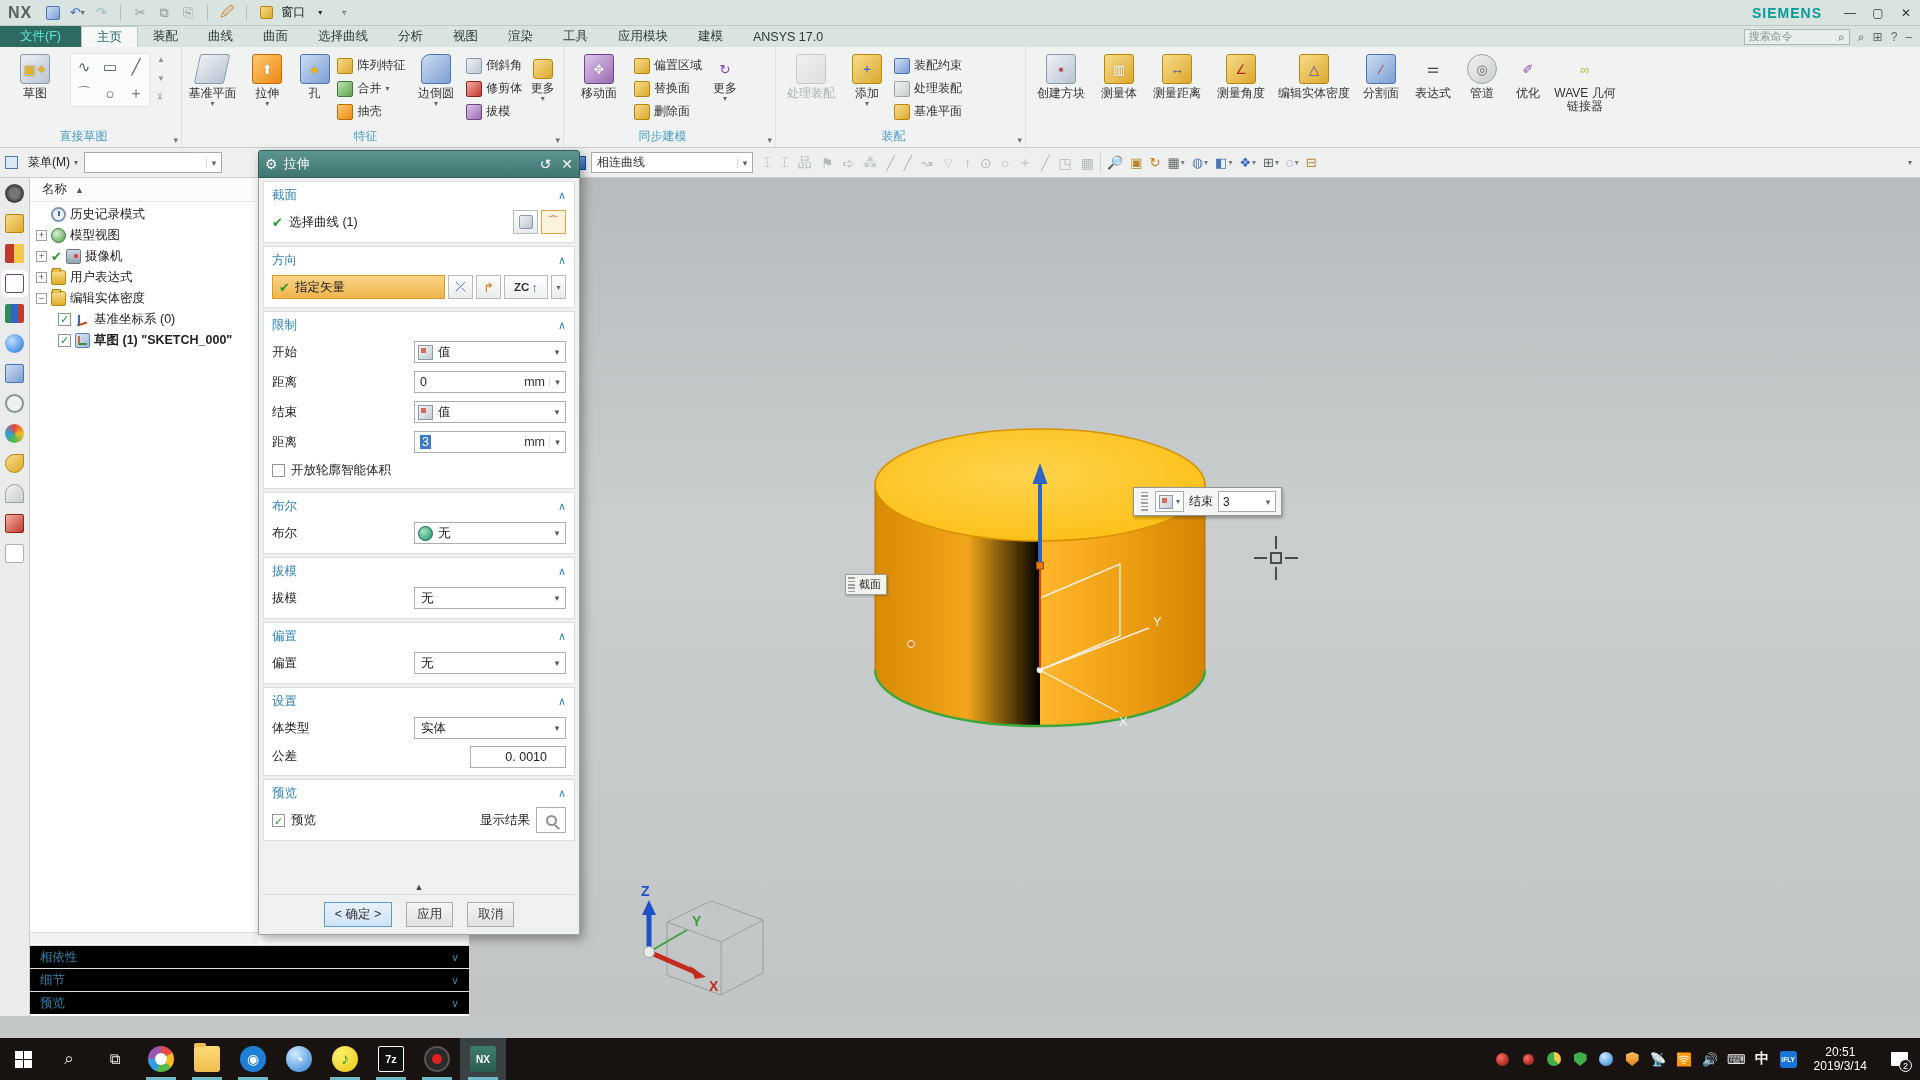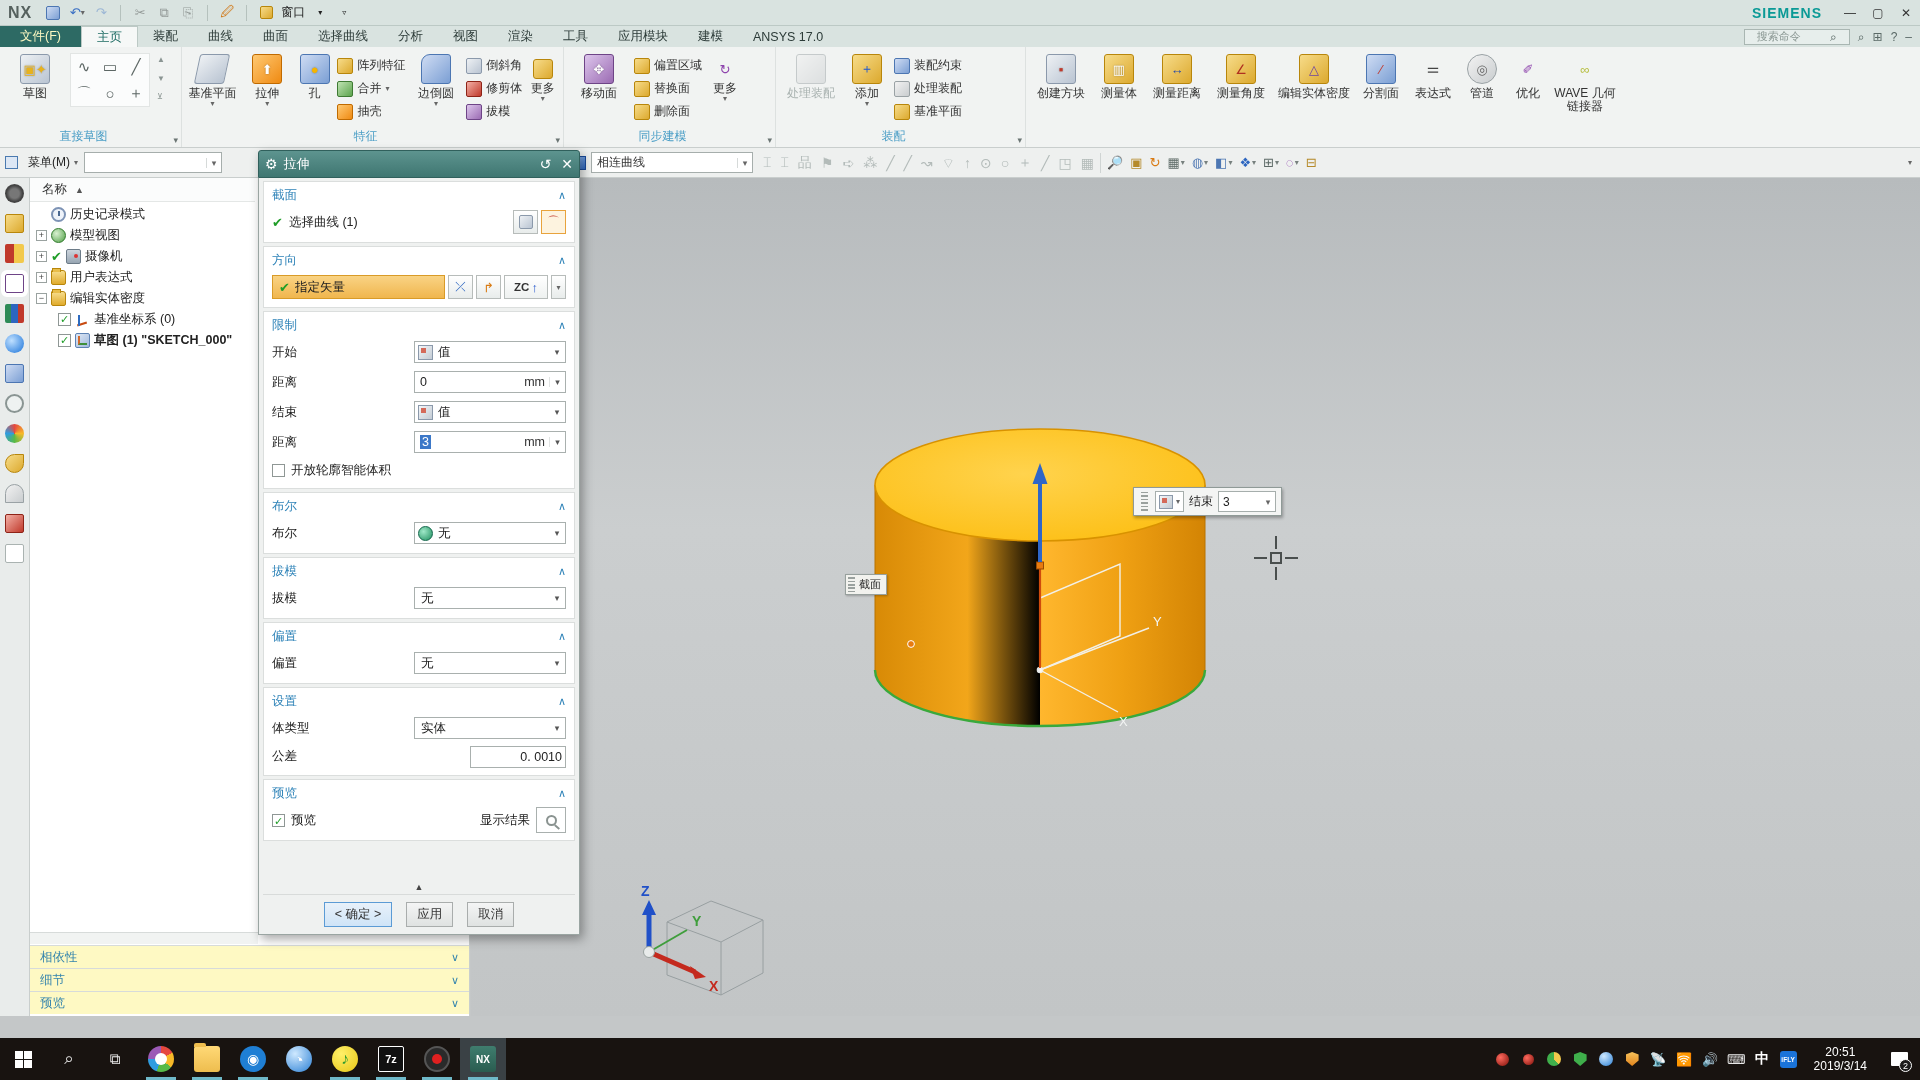--- a/index.html
+++ b/index.html
@@ -14,25 +14,25 @@
   .qat .qi { width:18px; height:18px; display:flex; align-items:center; justify-content:center; font-size:13px; border-radius:2px; }
   .qi.dis { opacity:.38; }
   .qsep { width:1px; height:16px; background:#b5c1bd; margin:0 4px; }
   .win-title { position:absolute; left:0; right:0; text-align:center; font-size:12px; color:#333; pointer-events:none; }
   .tb-right { margin-left:auto; display:flex; align-items:center; z-index:2; }
   .brand { color:#0b9a96; font-weight:bold; font-size:14px; letter-spacing:1px; margin-right:14px; }
   .wbtn { width:28px; height:22px; display:flex; align-items:center; justify-content:center; color:#333; font-size:12px; }
 
   
   .tabrow { position:absolute; left:0; top:26px; right:0; height:21px; background:#d9e3e0; display:flex; align-items:stretch; }
-  .file-tab { background:#2d6a64; color:#fef9c3; padding:3px 20px; display:flex; align-items:center; font-size:12.5px; }
+  .file-tab { background:#2d6a64; color:#5eead4; padding:3px 20px; display:flex; align-items:center; font-size:12.5px; }
   .rtab { padding:0 15px; display:flex; align-items:center; color:#2c3b38; font-size:12.5px; }
   .rtab.active { background:#f6f8f7; color:#1d6b63; border:1px solid #bcc9c5; border-bottom:none; }
   .tabrow-right { margin-left:auto; display:flex; align-items:center; gap:8px; padding-right:8px; }
-  .cmd-search { width:106px; height:16px; border:1px solid #a9b6b2; background:#e7eeec; color:#8a9793; font-size:11px; display:flex; align-items:center; padding:0 12px; justify-content:space-between; }
+  .cmd-search { width:106px; height:16px; border:1px solid #a9b6b2; background:#e7eeec; color:#8a9793; font-size:11px; display:flex; align-items:center; padding:0 4px; justify-content:space-between; }
   .mini-ic { color:#5a6966; font-size:12px; }
 
   
   .ribbon { position:absolute; left:0; top:47px; right:0; height:101px; background:#f1f3f2; border-bottom:1px solid #c9cecd; display:flex; }
   .grp { position:relative; padding:4px 6px 20px 6px; border-right:1px solid #dde1e0; display:flex; align-items:flex-start; gap:6px; }
   .grp-label { position:absolute; left:0; right:14px; bottom:2px; text-align:center; color:#4b9ec6; font-size:12px; }
   .grp-dd { position:absolute; right:3px; bottom:2px; color:#6b7573; font-size:9px; }
   .rb-big { width:58px; text-align:center; padding-top:2px; }
   .rb-big .bico { width:30px; height:30px; margin:1px auto 3px auto; border-radius:3px; position:relative; }
   .rb-big .blab { font-size:12px; color:#333; line-height:13px; }
@@ -92,21 +92,21 @@
   .t-folder { background:linear-gradient(#f7dd8d,#e0ab2c); border:1px solid #b8860b; border-radius:1px 3px 2px 2px; }
   .t-folder:before { content:""; position:absolute; left:0; top:-3px; width:7px; height:3px; background:#e8bd4a; border:1px solid #b8860b; border-bottom:none; }
   .t-csys { background:none; }
   .t-csys:before { content:""; position:absolute; left:2px; bottom:2px; width:10px; height:1.8px; background:#c84a10; transform:rotate(-18deg); }
   .t-csys:after { content:""; position:absolute; left:3px; bottom:1px; width:1.8px; height:11px; background:#2e6bc0; }
   .t-sketch { background:linear-gradient(135deg,#dfe8f5,#9fb8dc); border:1px solid #5d82b4; }
   .t-sketch:after { content:""; position:absolute; left:2px; top:2px; right:2px; bottom:2px; border-left:2px solid #d4682a; border-bottom:2px solid #3f8f3a; }
   .greenchk { color:#1f9d28; font-size:13px; font-weight:bold; flex:none; }
   .nav-scrollstrip { position:absolute; left:0; right:0; bottom:72px; height:12px; border-top:1px solid #d7dbda; background:#f1f3f2; width:228px; }
   .coll-panels { position:absolute; left:0; right:0; bottom:0; height:71px; }
-  .cpanel { height:23px; border-top:1px solid #d7dbda; background:#fef9c3; display:flex; align-items:center; padding:8px 10px; font-size:12.5px; color:#3585ad; }
+  .cpanel { height:23px; border-top:1px solid #d7dbda; background:#000000; display:flex; align-items:center; padding:8px 10px; font-size:12.5px; color:#3585ad; }
   .cpanel .chev { margin-left:auto; color:#3585ad; font-size:11px; }
 
   
   .statusbar { position:absolute; left:0; right:0; top:1016px; height:22px; background:#f4f5f5; border-top:1px solid #c9cecd; display:flex; align-items:center; font-size:12px; color:#222; padding-left:6px; }
   .sb-right { margin-left:auto; display:flex; gap:2px; padding-right:2px; }
   .sb-box { width:20px; height:16px; border:1px solid #b7bcbb; background:#e8eae9; }
 
   
   .viewport { position:absolute; left:471px; top:178px; right:0; bottom:64px; background:linear-gradient(180deg,#b7bbbd 0%,#cbcecf 42%,#c2c5c6 100%); overflow:hidden; }
   .vp-svg { position:absolute; inset:0; }
@@ -142,21 +142,21 @@
   .spin .sv { flex:1; padding-left:5px; }
   .spin .unit { color:#333; padding-right:4px; }
   .spin .cd { width:16px; text-align:center; color:#555; font-size:9px; border-left:1px solid #e0e3e2; }
   .selblue { background:#3c78c8; color:#fff; padding:0 2px; }
   .amber-row { background:linear-gradient(#f9d384,#f0b64e); border:1px solid #d99b28; height:24px; display:flex; align-items:center; gap:5px; padding:0 6px; flex:1; font-size:12.5px; }
   .sqbtn { width:25px; height:24px; border:1px solid #b7bcba; background:linear-gradient(#ffffff,#e8eceb); display:flex; align-items:center; justify-content:center; margin-left:3px; font-size:13px; }
   .sqbtn.pressed { border:1px solid #e8a33d; background:#fdf3df; }
   .zc-combo { margin-left:3px; width:44px; height:24px; border:1px solid #b7bcba; background:linear-gradient(#fff,#eef1f0); display:flex; align-items:center; justify-content:center; gap:2px; font-size:11.5px; font-weight:bold; color:#333; }
   .zc-up { color:#2255cc; font-size:13px; }
   .cbx { width:13px; height:13px; border:1px solid #8f9795; background:#fff; margin-right:6px; color:#1f9d28; font-size:11px; line-height:12px; text-align:center; }
-  .tol-input { width:96px; height:22px; border:1px solid #a9b0ae; background:#fff; display:flex; align-items:center; justify-content:flex-end; padding-right:3px; font-size:12.5px; }
+  .tol-input { width:96px; height:22px; border:1px solid #a9b0ae; background:#fff; display:flex; align-items:center; justify-content:flex-end; padding-right:18px; font-size:12.5px; }
   .mag-btn { width:30px; height:26px; border:1px solid #a9b0ae; background:#fff; display:flex; align-items:center; justify-content:center; margin-left:6px; }
   .mag { width:11px; height:11px; border:2px solid #8a9390; border-radius:50%; position:relative; }
   .mag:after { content:""; position:absolute; right:-5px; bottom:-4px; width:6px; height:2px; background:#8a9390; transform:rotate(40deg); }
   .collapse-strip { height:15px; display:flex; align-items:center; justify-content:center; color:#444; font-size:9px; flex:none; }
   .dlg-btns { height:40px; display:flex; align-items:center; justify-content:center; gap:14px; border-top:1px solid #d8dbda; flex:none; }
   .dbtn { height:25px; padding:0 10px; border:1px solid #a9adac; background:linear-gradient(#f4f5f5,#dfe2e1); font-size:12.5px; color:#333; display:flex; align-items:center; }
   .dbtn.primary { border:1px solid #5b9bd5; background:linear-gradient(#e8f1fa,#cfe4f7); }
 
   
   .taskbar { position:absolute; left:0; right:0; top:1038px; height:42px; background:#181310; display:flex; align-items:center; color:#fff; }

